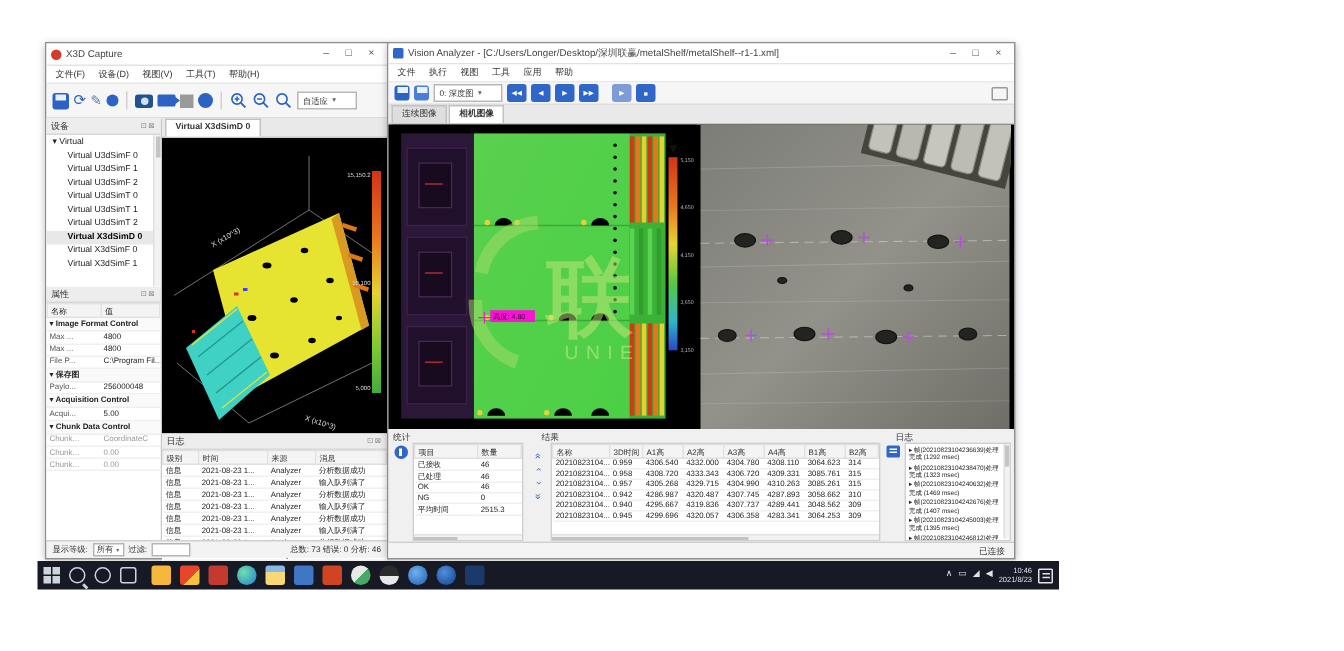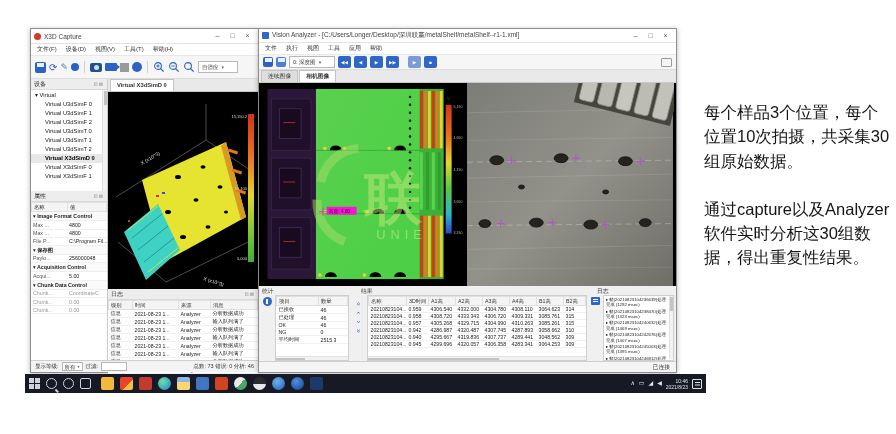--- a/index.html
+++ b/index.html
@@ -847,18 +847,14 @@
       <span class="g">◢</span>
       <span class="g">◀</span>
       <div class="clock">
         <div>10:46</div>
         <div>2021/8/23</div>
       </div>
       <span class="notif"></span>
     </div>
   </div>
 
-  <div class="annotation">
-    <p>每个样品3个位置，每个位置10次拍摄，共采集30组原始数据。</p>
-    <p>通过capture以及Analyzer软件实时分析这30组数据，得出重复性结果。</p>
-  </div>
 
 </div>
 
 </body></html>

